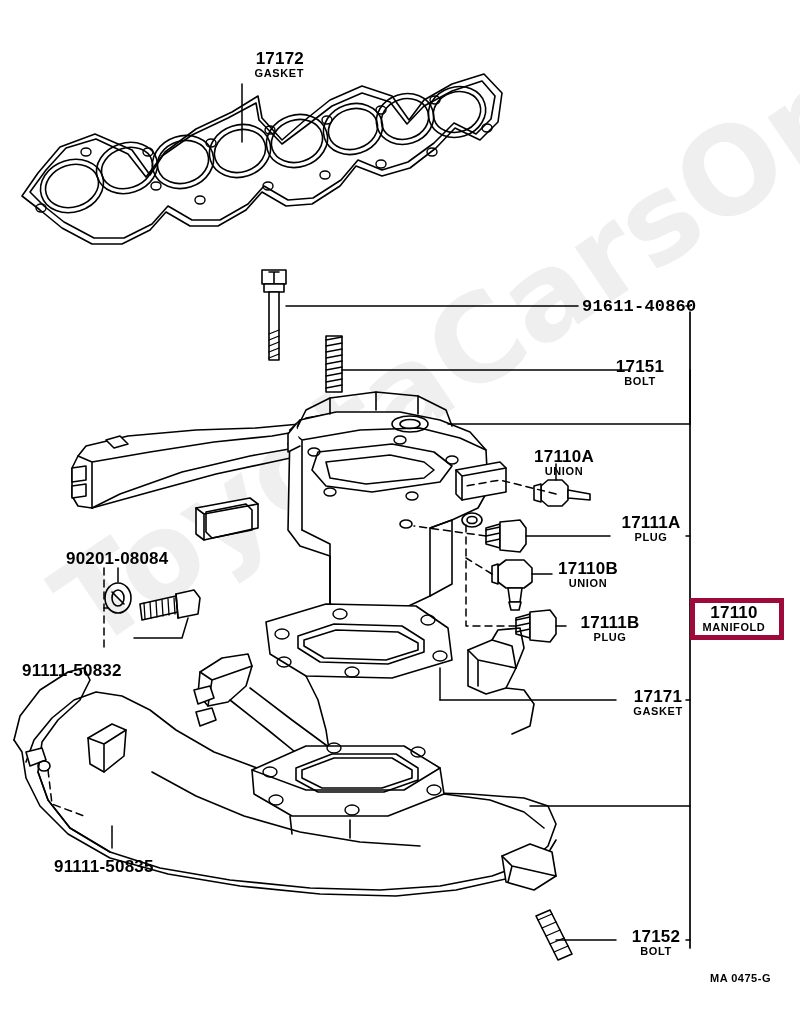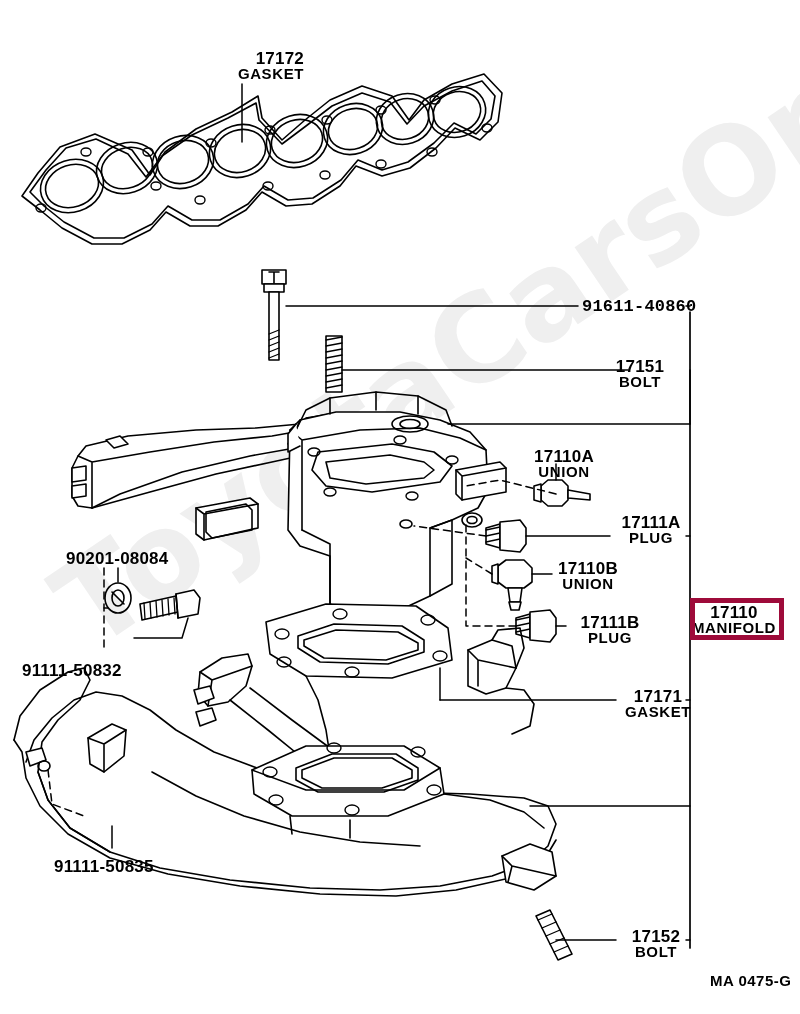--- a/index.html
+++ b/index.html
@@ -2,24 +2,24 @@
 <html><head>
 <meta charset="utf-8">
 <style>
   html,body{margin:0;padding:0;background:#ffffff;}
   body{width:800px;height:1014px;position:relative;overflow:hidden;
        font-family:"Liberation Sans",sans-serif;color:#000;}
   #stage{position:absolute;inset:0;width:800px;height:1014px;}
   svg.layer{position:absolute;left:0;top:0;width:800px;height:1014px;}
   .lbl{position:absolute;white-space:nowrap;font-weight:bold;letter-spacing:.2px;}
   .num{font-size:17px;line-height:17px;font-weight:bold;}
-  .sub{font-size:15px;line-height:13px;font-weight:bold;letter-spacing:.6px;}
+  .sub{font-size:11px;line-height:13px;font-weight:bold;letter-spacing:.6px;}
   .ctr{text-align:center;}
   .hl-box{position:absolute;border:5px solid #9e0b3a;background:transparent;}
-  .code{position:absolute;font-size:15px;font-weight:bold;letter-spacing:.5px;}
+  .code{position:absolute;font-size:11px;font-weight:bold;letter-spacing:.5px;}
   .wm{position:absolute;color:#efefef;font-weight:bold;white-space:nowrap;
       font-family:"DejaVu Sans",sans-serif;user-select:none;}
 </style>
 </head>
 <body>
 
 <div id="stage">
 
   <div class="wm" style="left:30px;top:560px;font-size:120px;transform:rotate(-34deg);transform-origin:0 0;">ToyotaCarsOnline.ru</div>
 

